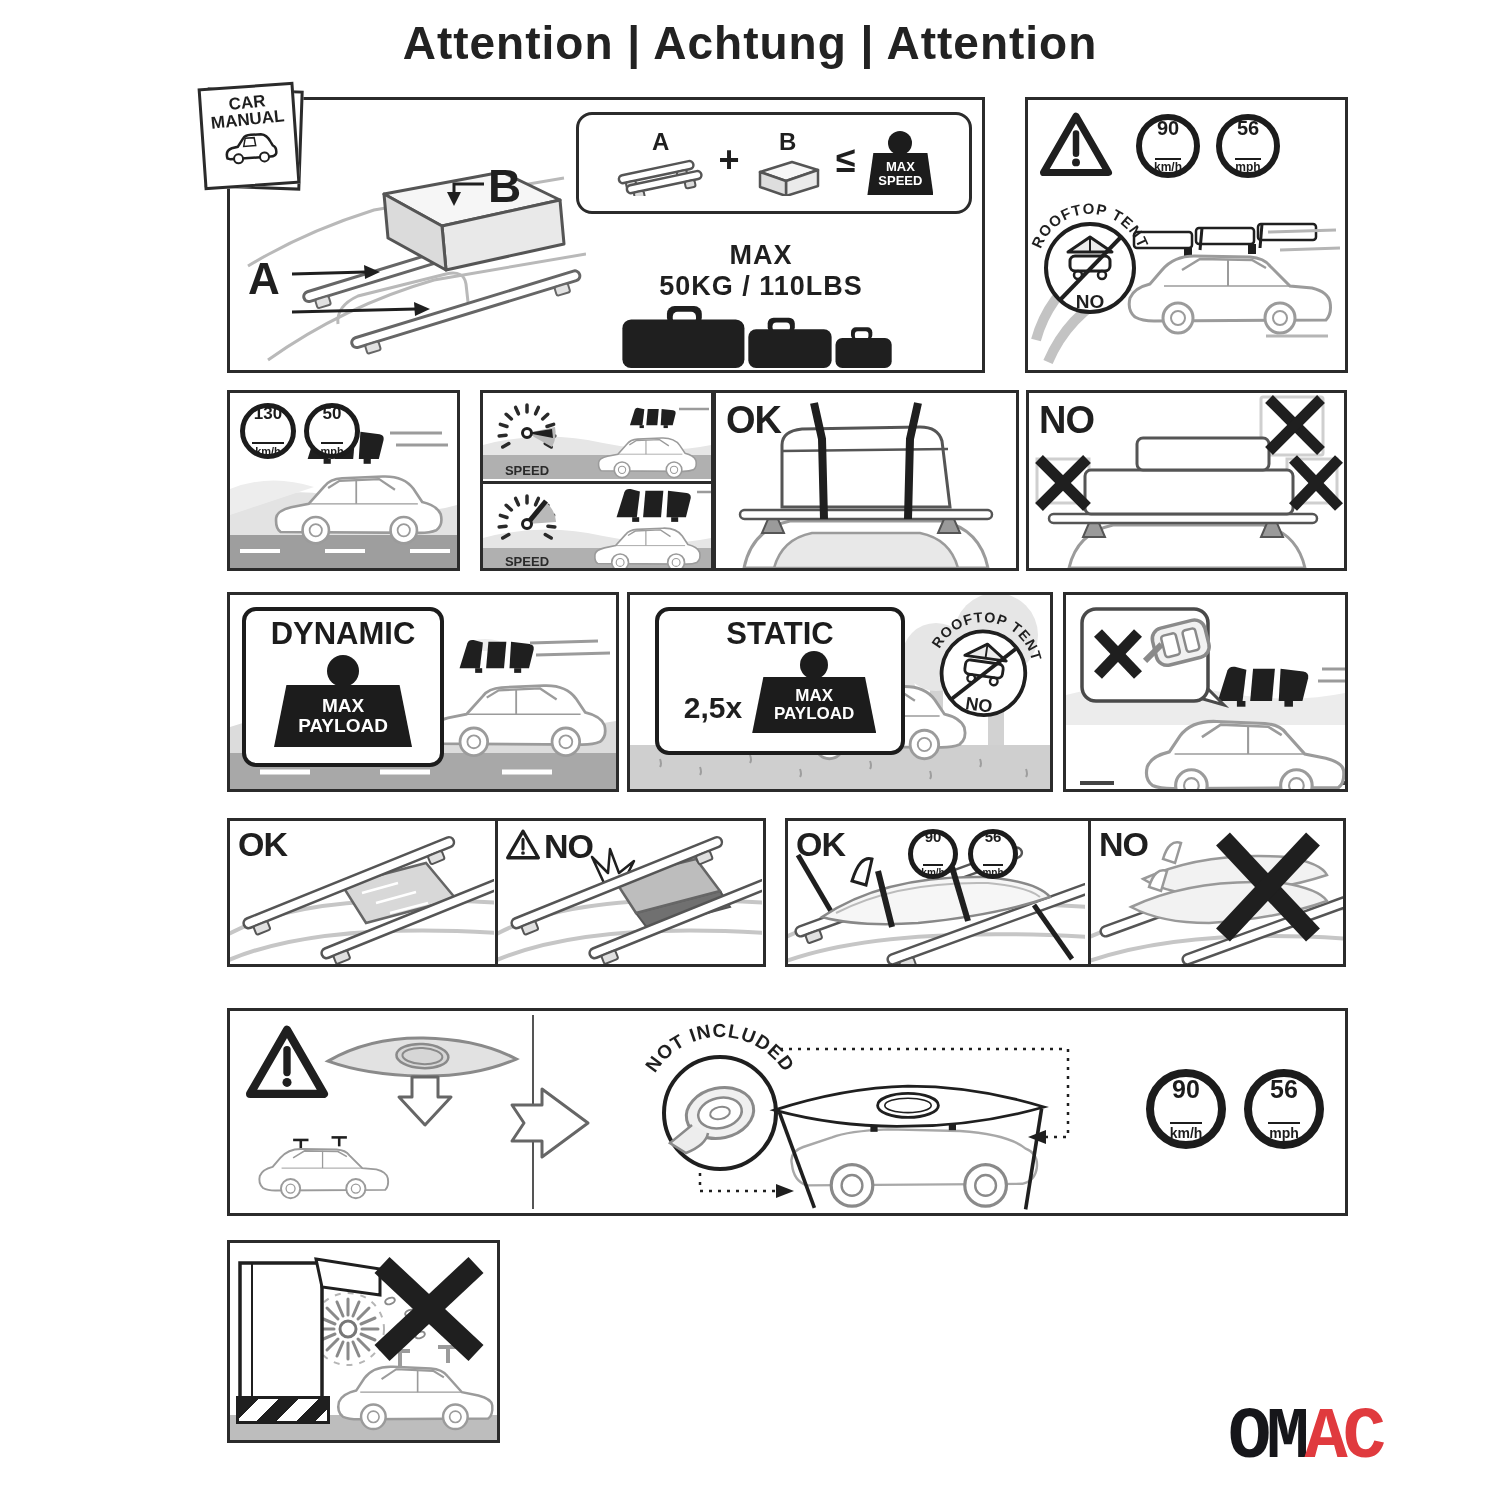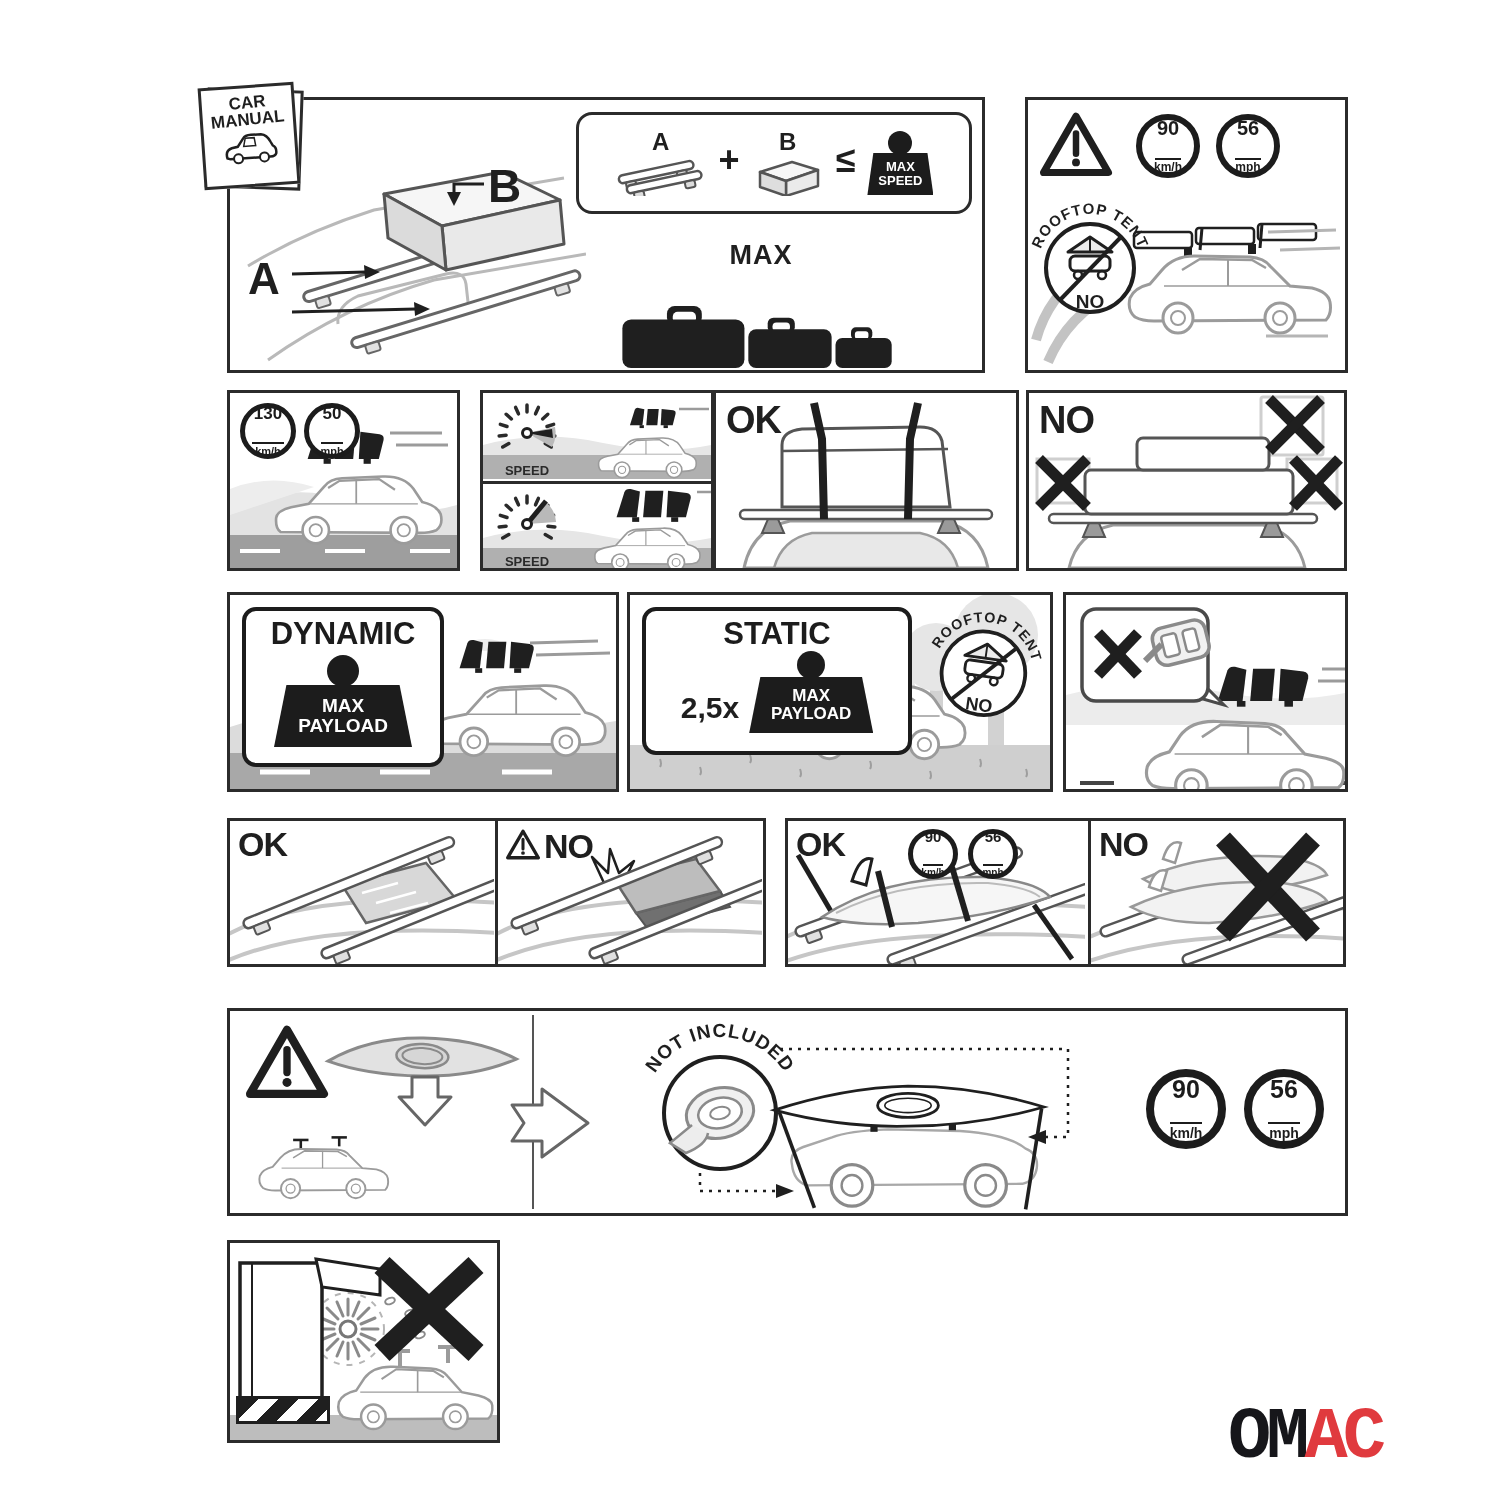--- a/index.html
+++ b/index.html
@@ -93,20 +93,21 @@
       <rect x="72" y="40" width="9" height="6" fill="#1f1f1f"></rect>
     </g>
     <g id="sym-warn">
       <path d="M50 6 L95 84 L5 84 Z" fill="#fff" stroke="#1f1f1f" stroke-width="10" stroke-linejoin="round"></path>
       <path d="M50 30 L50 58" stroke="#1f1f1f" stroke-width="9" stroke-linecap="round"></path>
       <circle cx="50" cy="70" r="5.5" fill="#1f1f1f"></circle>
     </g>
   </defs>
 </svg>
 
+<div class="title">Attention | Achtung | Attention</div>
 
 <div class="panel" style="left:227px;top:97px;width:758px;height:276px">
   <svg class="abs" style="left:4px;top:48px" width="352" height="222" viewBox="0 0 352 222">
     <path d="M14 118 Q70 84 140 62 L330 30" fill="none" stroke="#b9b9b9" stroke-width="3"></path>
     <path d="M34 212 Q110 158 200 132 L352 106" fill="none" stroke="#b9b9b9" stroke-width="3"></path>
     <path d="M104 176 Q102 158 124 148 L212 126 Q230 122 232 136 L234 154" fill="none" stroke="#b9b9b9" stroke-width="3"></path>
     <g transform="translate(70,150) rotate(-17)">
       <rect x="0" y="-5" width="230" height="10" rx="5" fill="#fff" stroke="#666" stroke-width="3"></rect>
       <rect x="10" y="5" width="14" height="9" rx="2" fill="#e2e2e2" stroke="#666" stroke-width="2"></rect>
       <rect x="204" y="5" width="14" height="9" rx="2" fill="#e2e2e2" stroke="#666" stroke-width="2"></rect>
@@ -161,20 +162,21 @@
       <div class="w-head" style="width:24px;height:24px"></div>
       <div class="w-body" style="width:66px;height:42px;font-size:13px">
         <span>MAX</span>
         <span>SPEED</span>
       </div>
     </div>
   </div>
 
   <div class="maxw" style="right:66px;top:140px;width:310px">
     <div class="l1">MAX</div>
+    <div class="l2">50KG / 110LBS</div>
   </div>
   <svg class="abs" style="right:84px;top:206px" width="280" height="62" viewBox="0 0 280 64">
     <g fill="#1f1f1f">
       <rect x="46" y="0" width="36" height="20" rx="8"></rect>
           <rect x="52" y="6" width="24" height="12" rx="5" fill="#fff"></rect>
       <rect x="0" y="14" width="126" height="50" rx="9"></rect>
       <rect x="150" y="12" width="28" height="16" rx="6"></rect>
           <rect x="155" y="17" width="18" height="9" rx="4" fill="#fff"></rect>
       <rect x="130" y="24" width="86" height="40" rx="8"></rect>
       <rect x="236" y="22" width="22" height="13" rx="5"></rect>
@@ -414,21 +416,21 @@
           <path d="M120 160 q2 5 0 8"></path>
           <path d="M170 174 q2 5 0 8"></path>
       <path d="M240 166 q2 5 0 8"></path>
           <path d="M300 176 q2 5 0 8"></path>
           <path d="M350 164 q2 5 0 8"></path>
           <path d="M396 174 q2 5 0 8"></path>
     </g>
     <use href="#sym-bag" transform="translate(184,42) scale(0.8)"></use>
     <use href="#sym-wagon" transform="translate(150,64) scale(0.95)"></use>
   </svg>
-  <div class="sign" style="left:12px;top:12px;width:270px;height:148px">
+  <div class="sign" style="left:25px;top:12px;width:250px;height:148px">
     <div class="sign-title">STATIC</div>
     <div class="sign-row">
       <span class="mult">2,5x</span>
       <div class="weight">
         <div class="w-head" style="width:28px;height:28px"></div>
         <div class="w-body" style="width:124px;height:56px;font-size:17px">
           <span>MAX</span>
           <span>PAYLOAD</span>
         </div>
       </div>

